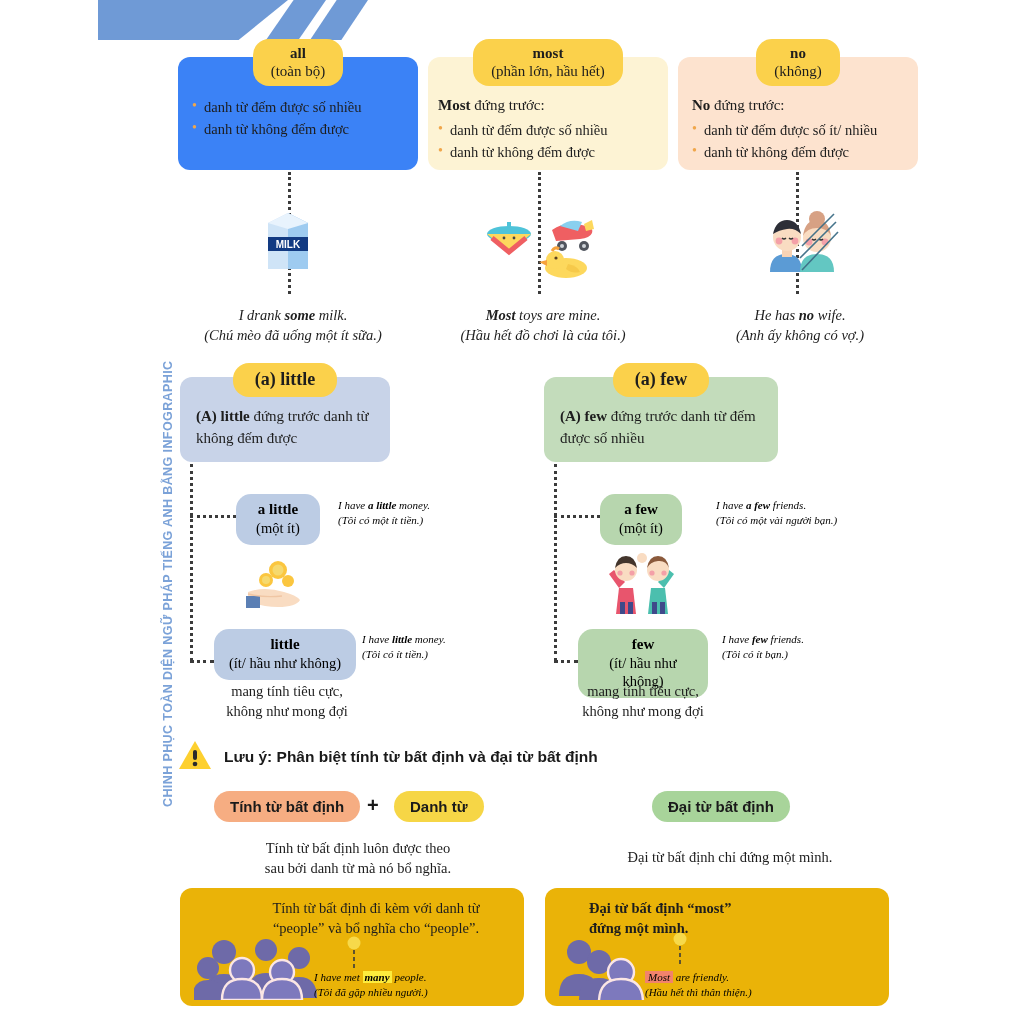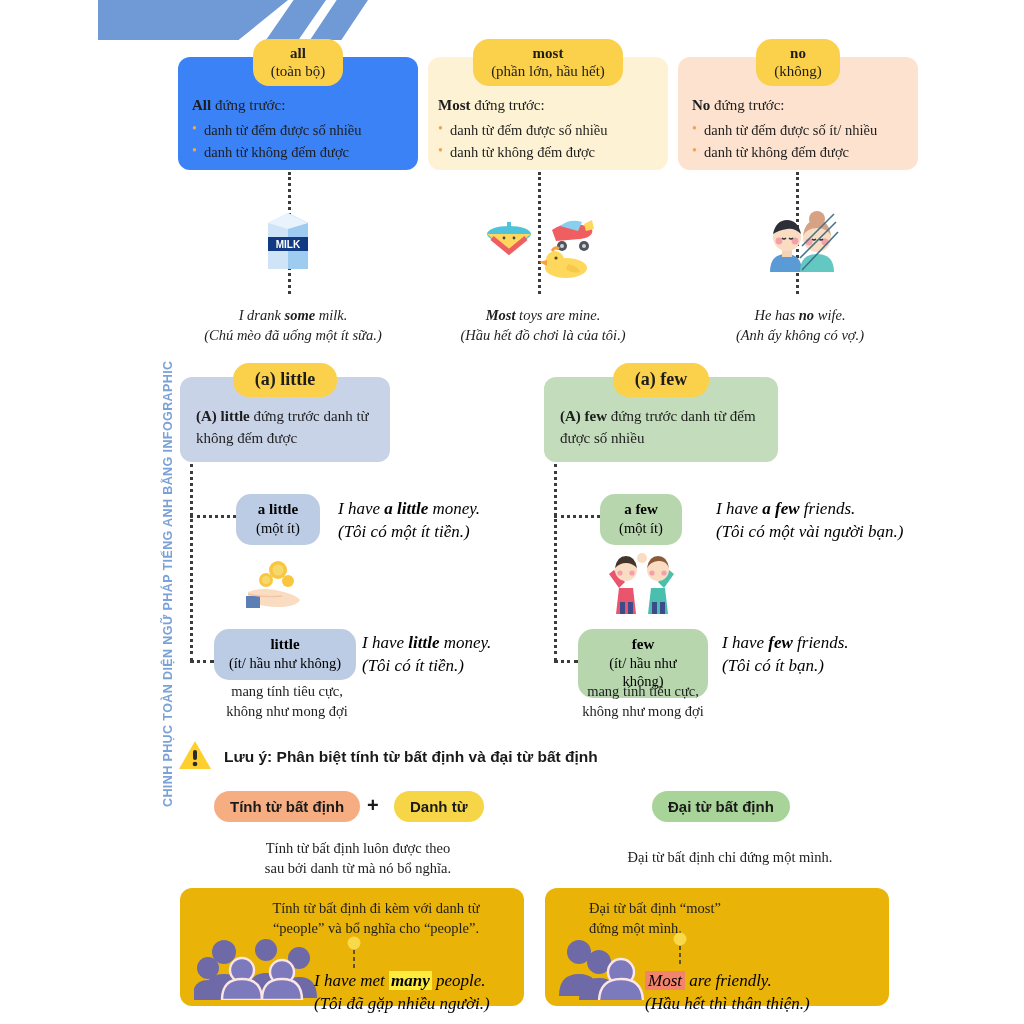--- a/index.html
+++ b/index.html
@@ -82,21 +82,21 @@
   .example .vi { font-style: italic; }
 
   .subbox {
     position: absolute; border-radius: 15px; text-align: center;
     padding: 6px 10px 8px; line-height: 1.25;
   }
   .subbox .w { font-weight: 700; font-size: 15px; display: block; }
   .subbox .g { font-size: 14.5px; display: block; }
 
   .side-ex {
-    position: absolute; font-style: italic; font-size: 17px; line-height: 1.35;
+    position: absolute; font-style: italic; font-size: 11px; line-height: 1.35;
   }
   .side-ex b { font-weight: 700; }
 
   .note-under {
     position: absolute; font-size: 14.5px; line-height: 1.4; text-align: center; color: #1d1d1d;
   }
 
   
   .warn-row { position: absolute; left: 178px; top: 740px; display: flex; align-items: center; gap: 12px; }
   .warn-title {
@@ -135,23 +135,20 @@
   </div>
 
   <div class="card" style="left:178px; top:57px; width:240px; height:113px; background:#3b82f6;">
     <div style="text-align:center; margin-top:-18px;">
       <div class="pill">
         <b>all</b>
         <span>(toàn bộ)</span>
       </div>
     </div>
     <div class="body-txt" style="padding:8px 12px 0 14px;">
-      <div>
-        <b>All</b><span> đứng trước:</span>
-      </div>
       <ul class="bullets">
         <li>danh từ đếm được số nhiều</li>
         <li>danh từ không đếm được</li>
       </ul>
     </div>
   </div>
   <div class="dotted-v" style="left:288px; top:172px; height:122px;"></div>
 
   <div style="position:absolute; left:264px; top:205px; width:48px; height:68px;">
     <svg viewBox="0 0 48 68" width="48" height="68">
@@ -421,21 +418,21 @@
         <line x1="7" y1="14" x2="7" y2="35" stroke="#3b3b3b" stroke-width="1.6" stroke-dasharray="4 3"></line>
       </svg>
     </span>
     <div class="side-ex" style="left:134px; top:82px; width:210px;">
       <div><span>I have met </span><span class="hl-yellow">many</span><span> people.</span></div>
       <div>(Tôi đã gặp nhiều người.)</div>
     </div>
   </div>
 
   <div class="pinkbox" style="left:545px; top:888px; width:344px; height:118px;">
-    <div class="note-under" style="left:44px; top:10px; width:250px; white-space:pre-line; position:absolute; text-align:left;">Đại từ bất định “most”
+    <div class="note-under" style="left:44px; top:10px; width:250px; white-space:pre-line; position:absolute; text-align:left;font-weight:bold;">Đại từ bất định “most”
 đứng một mình.</div>
     <span style="position:absolute; left:10px; top:46px;">
       <svg viewBox="0 0 110 66" width="110" height="66">
         <g fill="#6e6aa8">
           <circle cx="24" cy="18" r="12"></circle>
             <path d="M4 62 q0 -22 20 -22 q20 0 20 22 Z"></path>
           <circle cx="44" cy="28" r="12"></circle>
             <path d="M24 66 q0 -22 20 -22 q20 0 20 22 Z"></path>
         </g>
         <g fill="#7d79bd" stroke="#fbe6e4" stroke-width="2.4">

